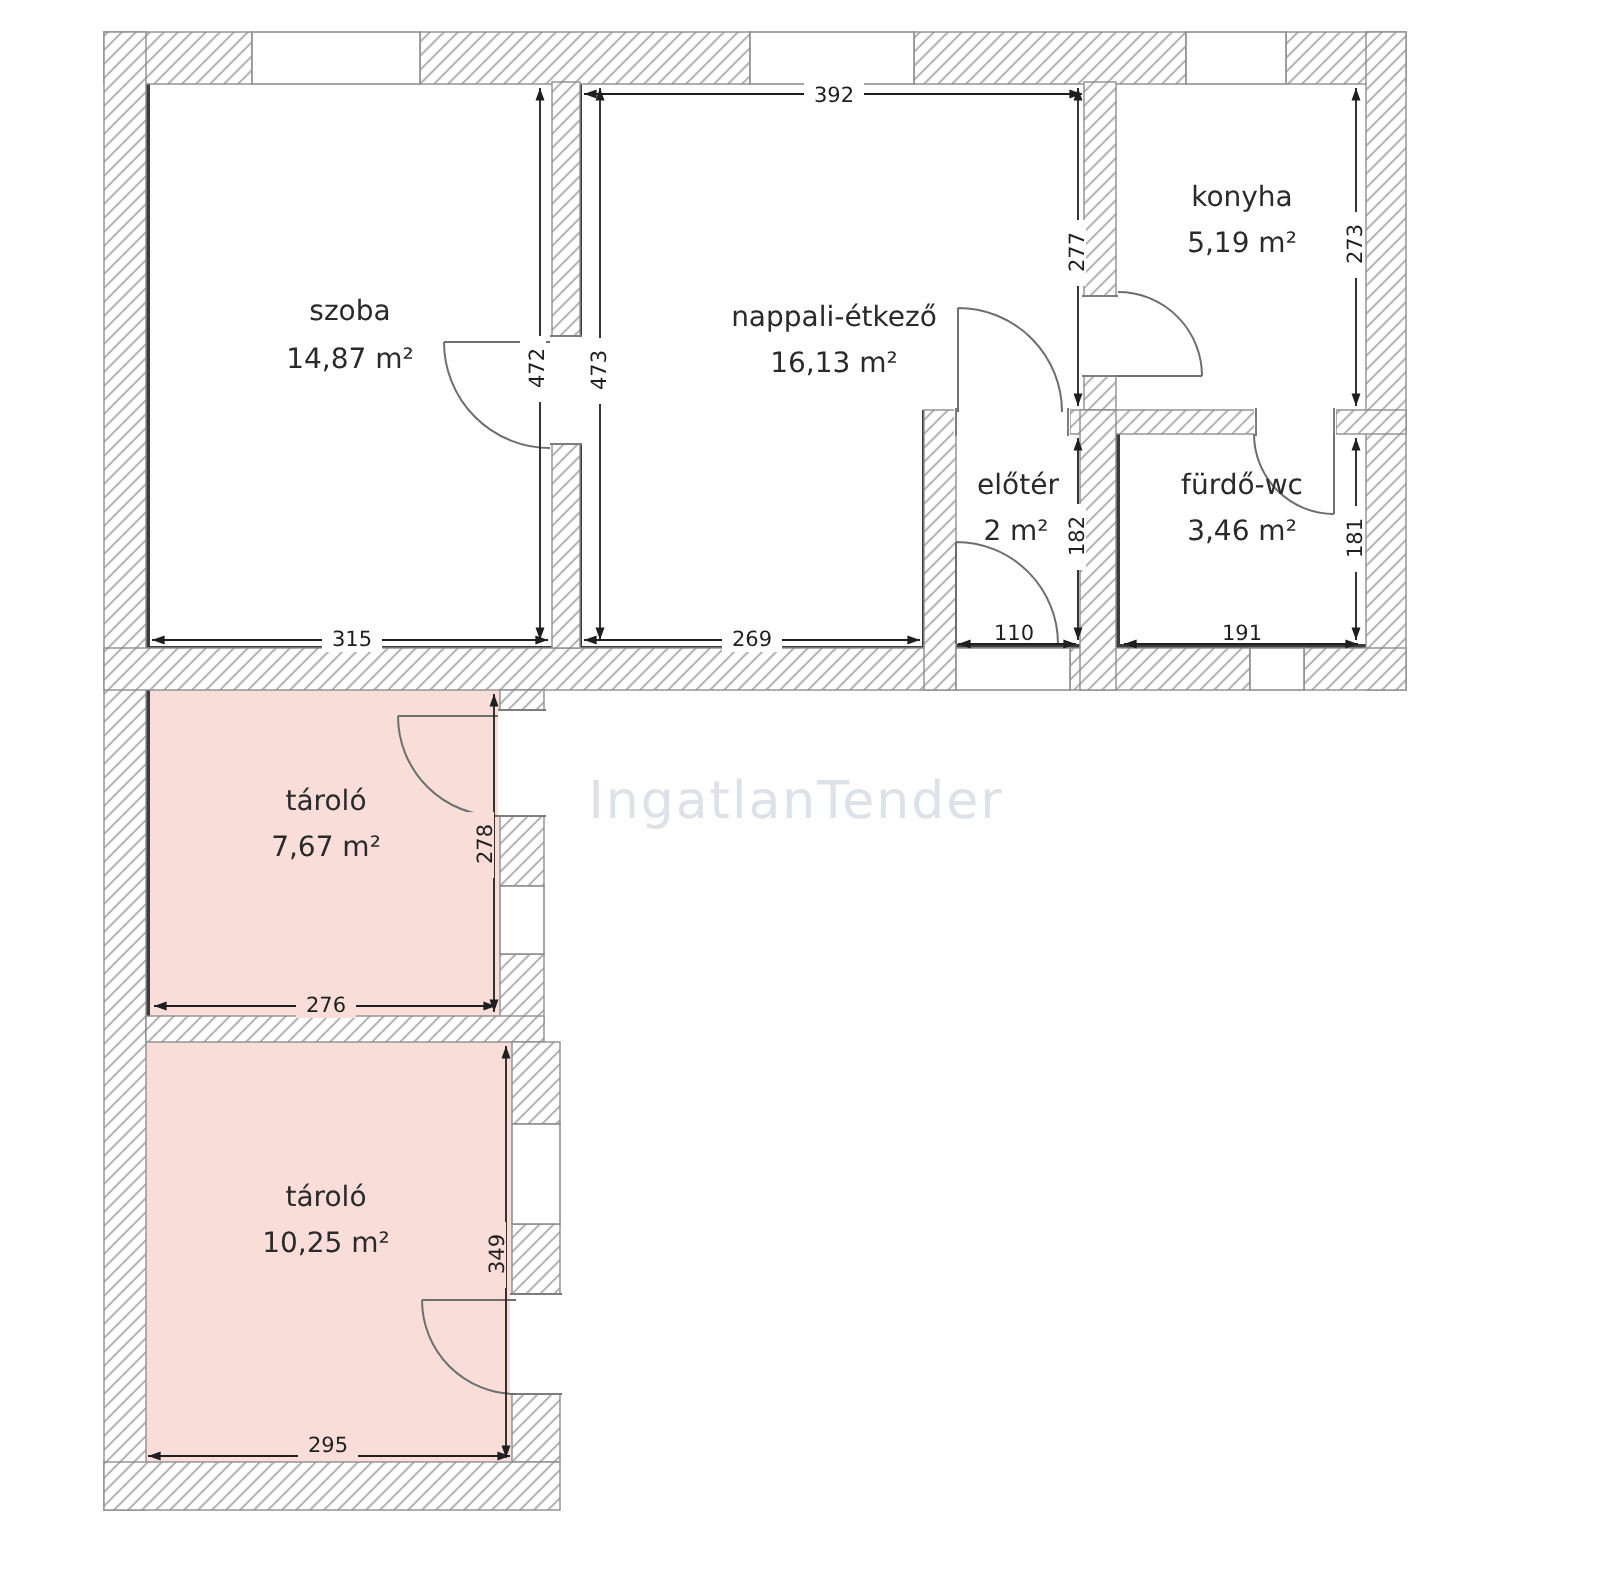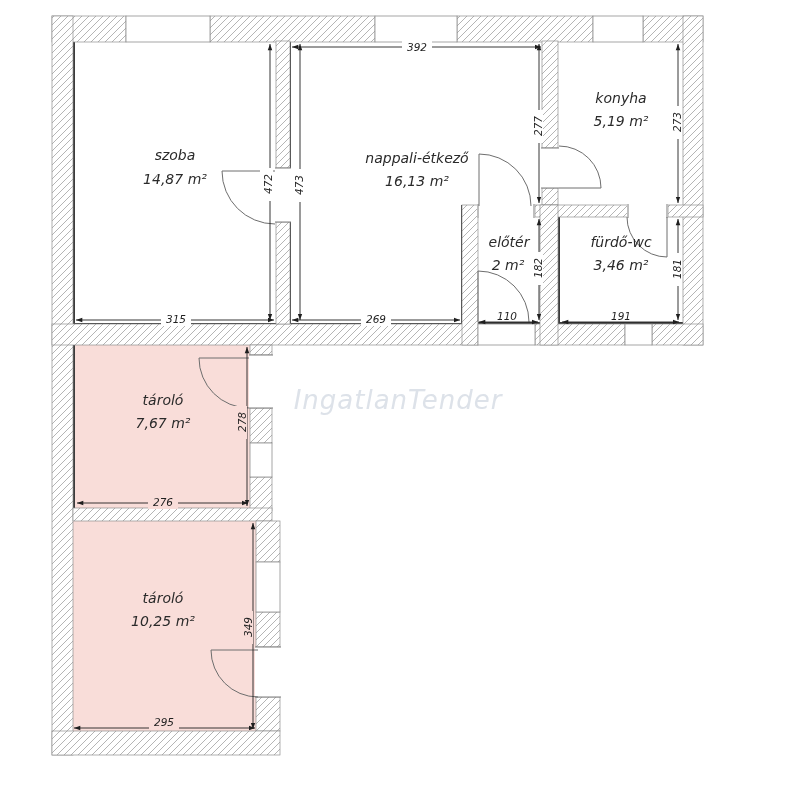--- a/index.html
+++ b/index.html
@@ -1,16 +1,16 @@
 <!DOCTYPE html>
 <html style="--storage-fill: #f9ddd9; --room-fill: #ffffff; --room-border: #3c3c3c; --wall-outline: #8f8f8f; --hatch-line: #b5b5b5; --dimension-text: #1f1f1f; --watermark: #dde2e9;"><head>
 <meta charset="utf-8">
 <style>
   html,body{margin:0;padding:0;background:#ffffff;}
-  .stage{width:800px;height:792px;background:#fff;position:relative;font-family:"DejaVu Sans",sans-serif;font-style:italic;}
+  .stage{width:800px;height:792px;background:#fff;position:relative;font-family:"DejaVu Sans",sans-serif;}
   svg{display:block;}
   .room{fill:var(--room-fill,#fff);stroke:var(--room-border,#3c3c3c);stroke-width:2;}
   .room.storage{fill:var(--storage-fill,#f9ddd9);}
   .wall{stroke:var(--wall-outline,#8f8f8f);stroke-width:0.7;}
   .gap{fill:#ffffff;stroke:var(--wall-outline,#8f8f8f);stroke-width:0.8;}
   .gapfill{fill:#ffffff;stroke:none;}
   .cap{stroke:#7d7d7d;stroke-width:1;fill:none;}
   .door{stroke:#6e6e6e;stroke-width:1;fill:none;}
   .dim{stroke:var(--dimension-text,#1f1f1f);stroke-width:0.9;fill:none;}
   .dimtext{font-size:10.5px;fill:var(--dimension-text,#1f1f1f);}

